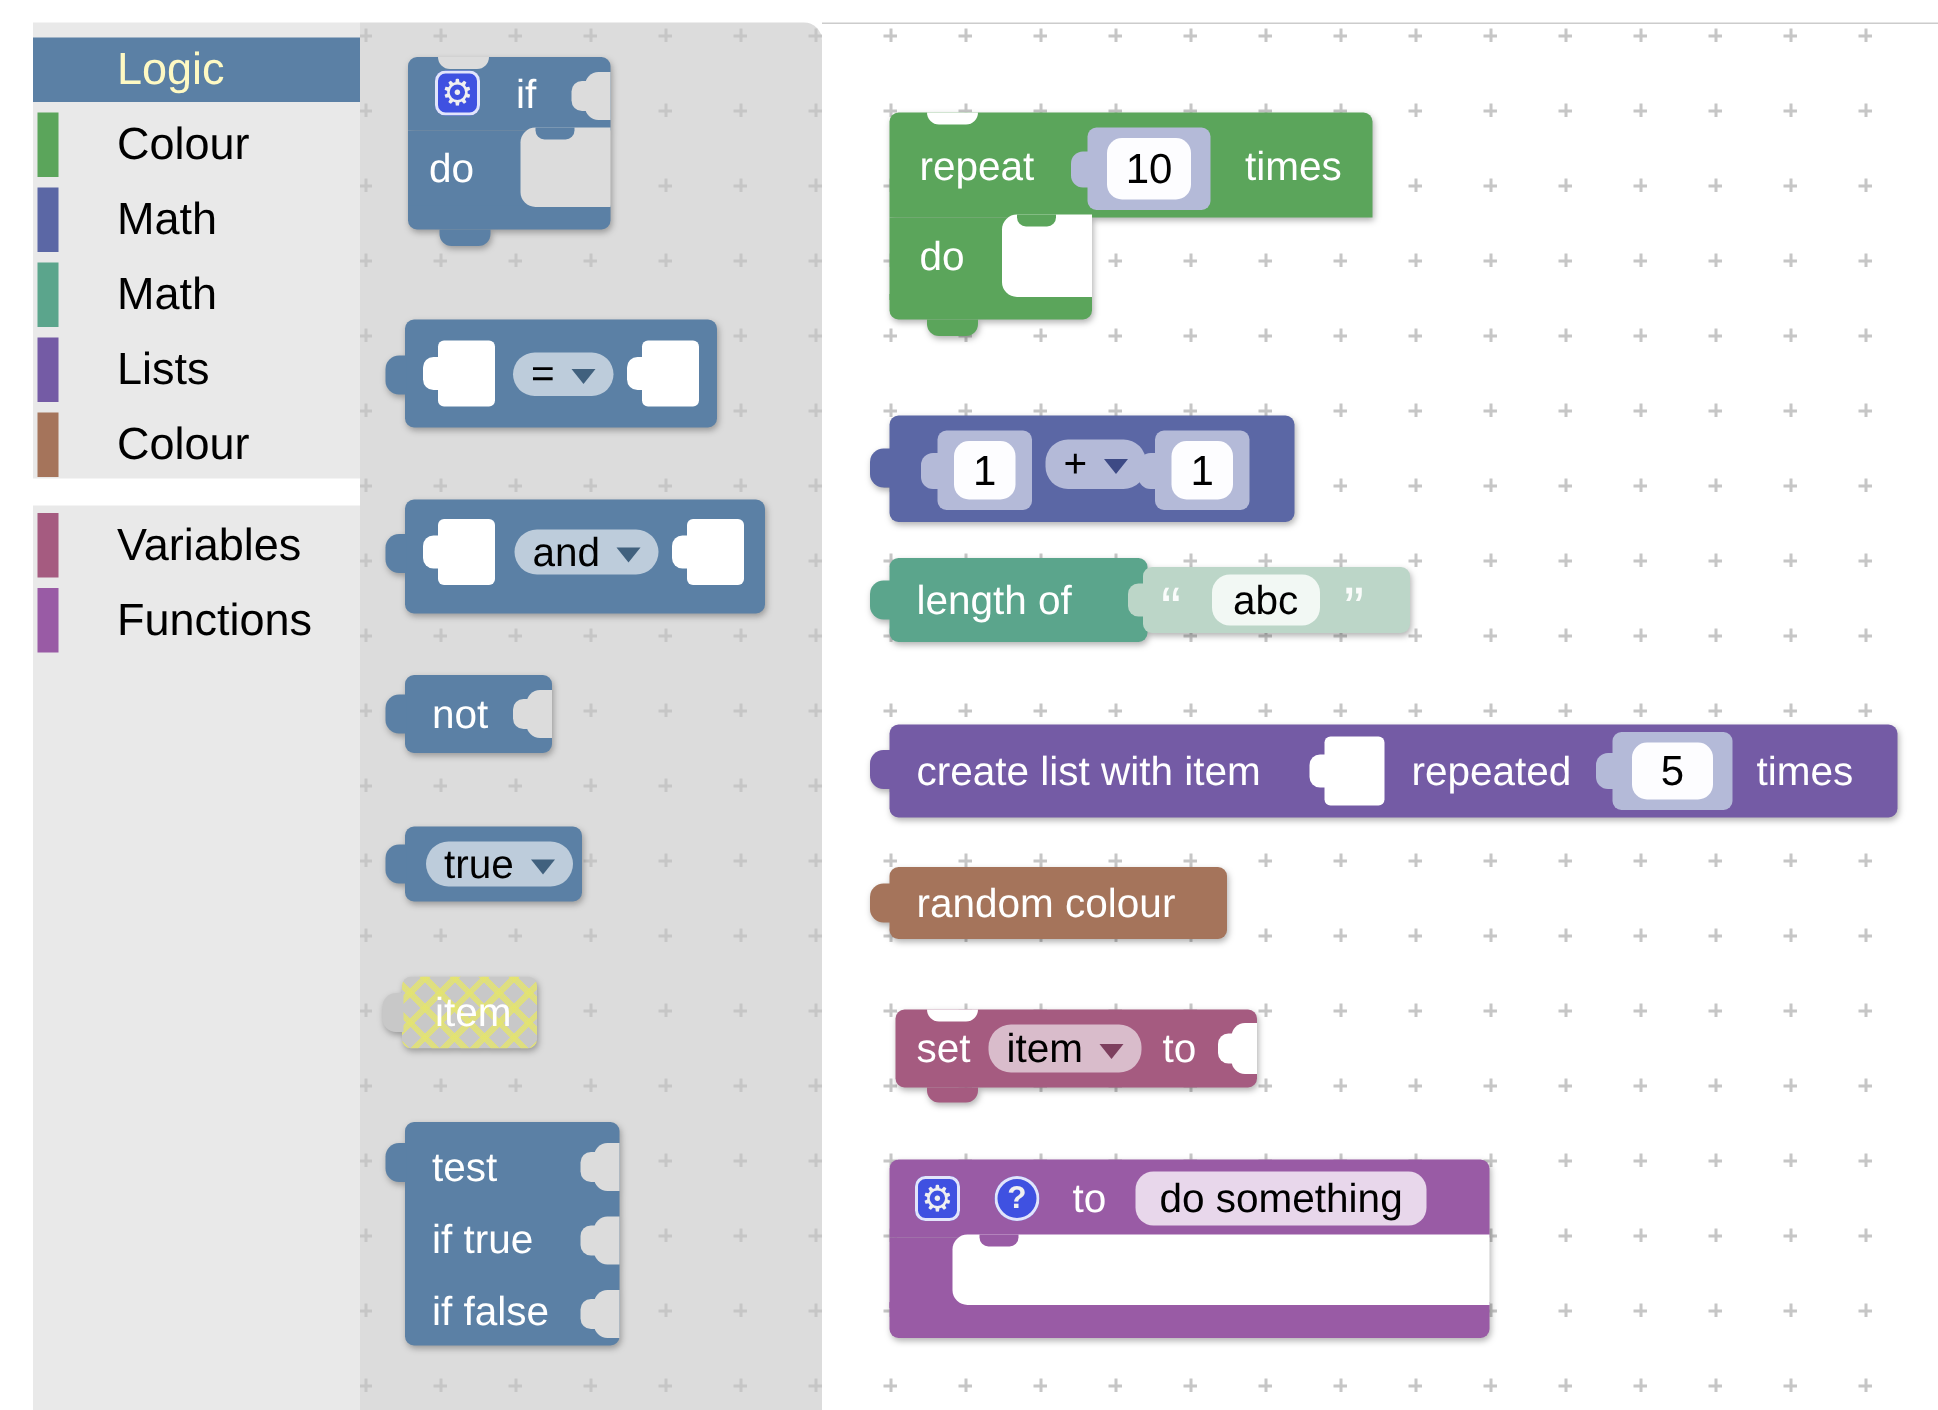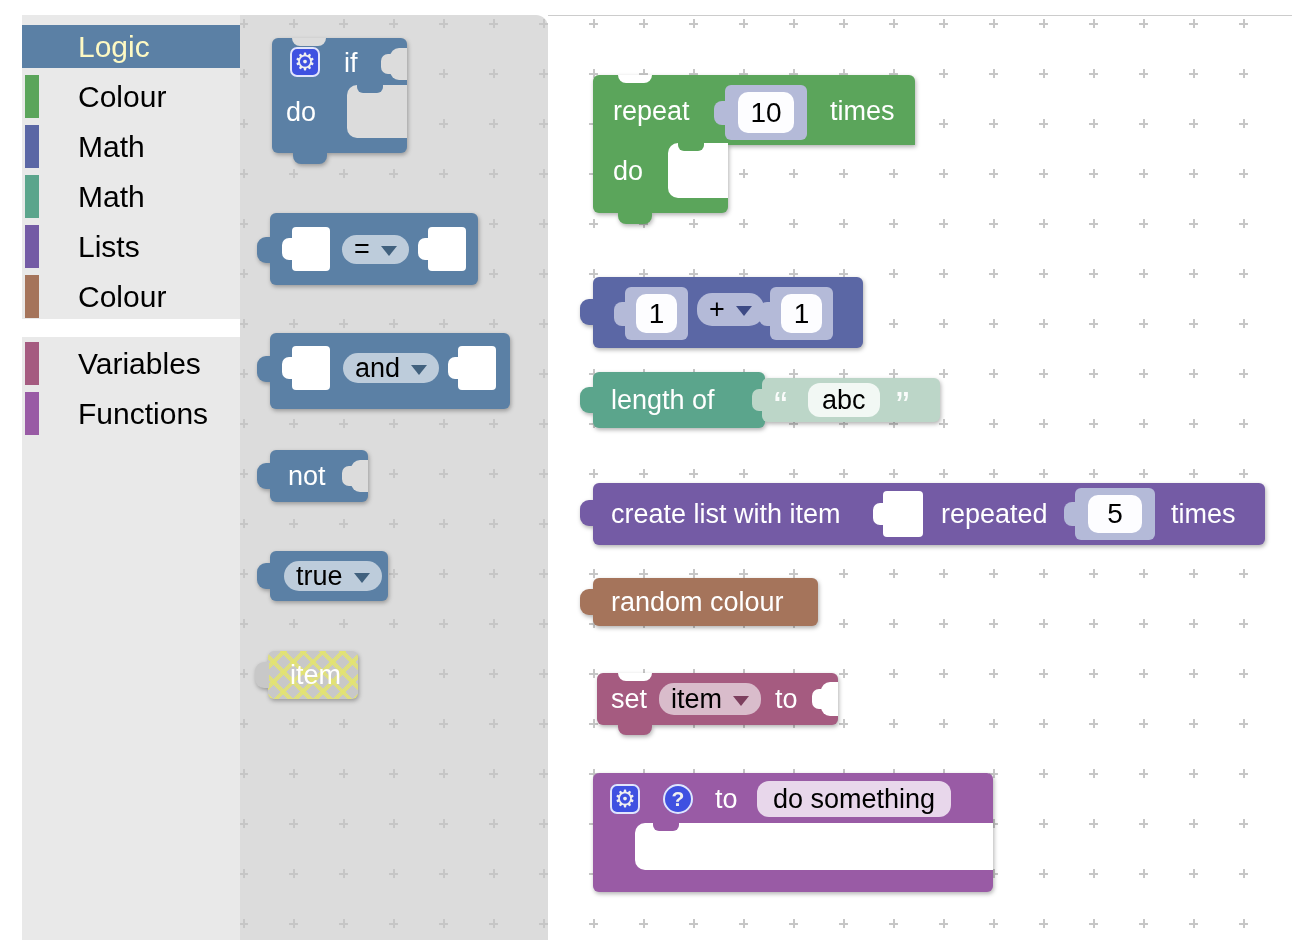--- a/index.html
+++ b/index.html
@@ -557,20 +557,29 @@
       <span>true</span>
       <span class="tri tri-logic"></span>
     </div>
   </div>
 
   <div class="blk fly disabled-blk" style="left:268px;top:651px;width:90px;height:48px;">
     <div class="plug" style="top:11px;"></div>
     <span class="lb" style="left:22px;top:8px;">item</span>
   </div>
 
+  <div class="blk fly solid" style="left:270px;top:748px;width:143px;height:149px;--c:#5b80a5;">
+    <div class="plug" style="top:14px;"></div>
+    <span class="lb" style="left:18px;top:14px;">test</span>
+    <span class="lb" style="left:18px;top:62px;">if true</span>
+    <span class="lb" style="left:18px;top:110px;">if false</span>
+    <div class="rsock" style="top:14px;height:32px;"></div>
+    <div class="rsock" style="top:63px;height:32px;"></div>
+    <div class="rsock" style="top:112px;height:32px;"></div>
+  </div>
 
   <div class="blk ws" style="left:593px;top:75px;width:322px;height:149px;--c:#5ba55b;">
     <div class="part" style="left:0;top:0;width:322px;height:70px;border-radius:6px 6px 0 0;"></div>
     <div class="tnotch" style="left:25px;"></div>
     <span class="lb" style="left:20px;top:20px;">repeat</span>
     <div class="shadowblk" style="left:132px;top:10px;width:82px;height:55px;">
       <span class="stab"></span>
       <span class="numfield" style="left:13px;top:7px;width:56px;height:41px;line-height:41px;">10</span>
     </div>
     <span class="lb" style="left:237px;top:20px;">times</span>

